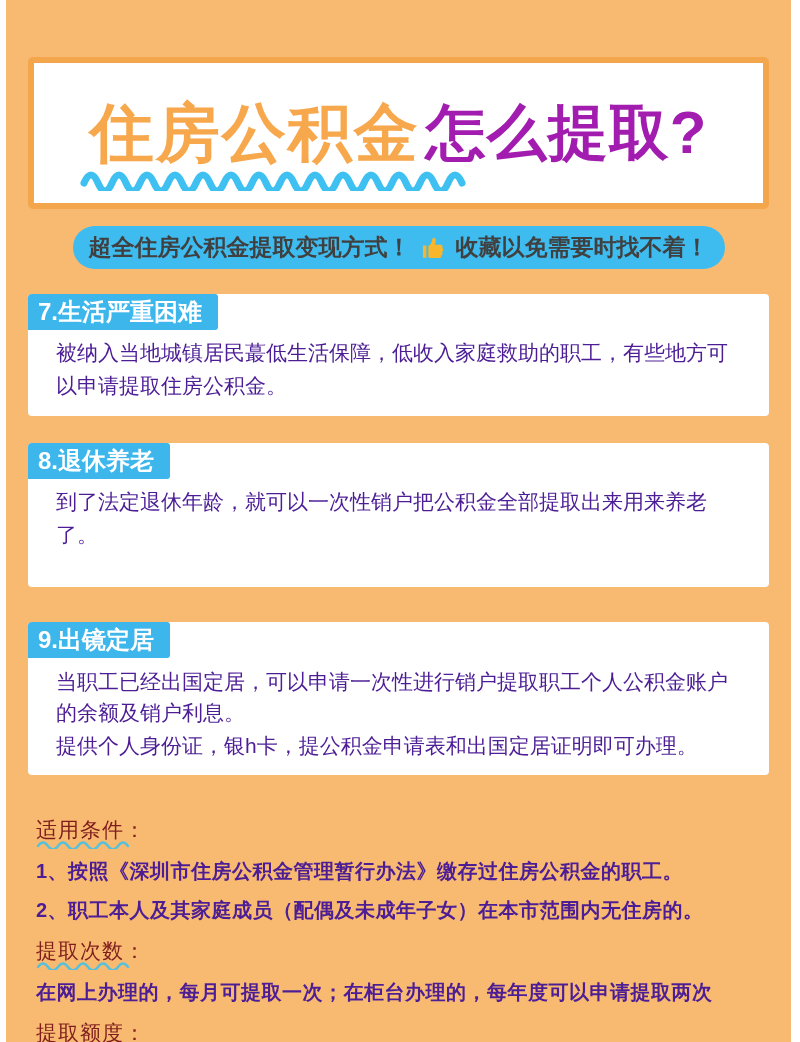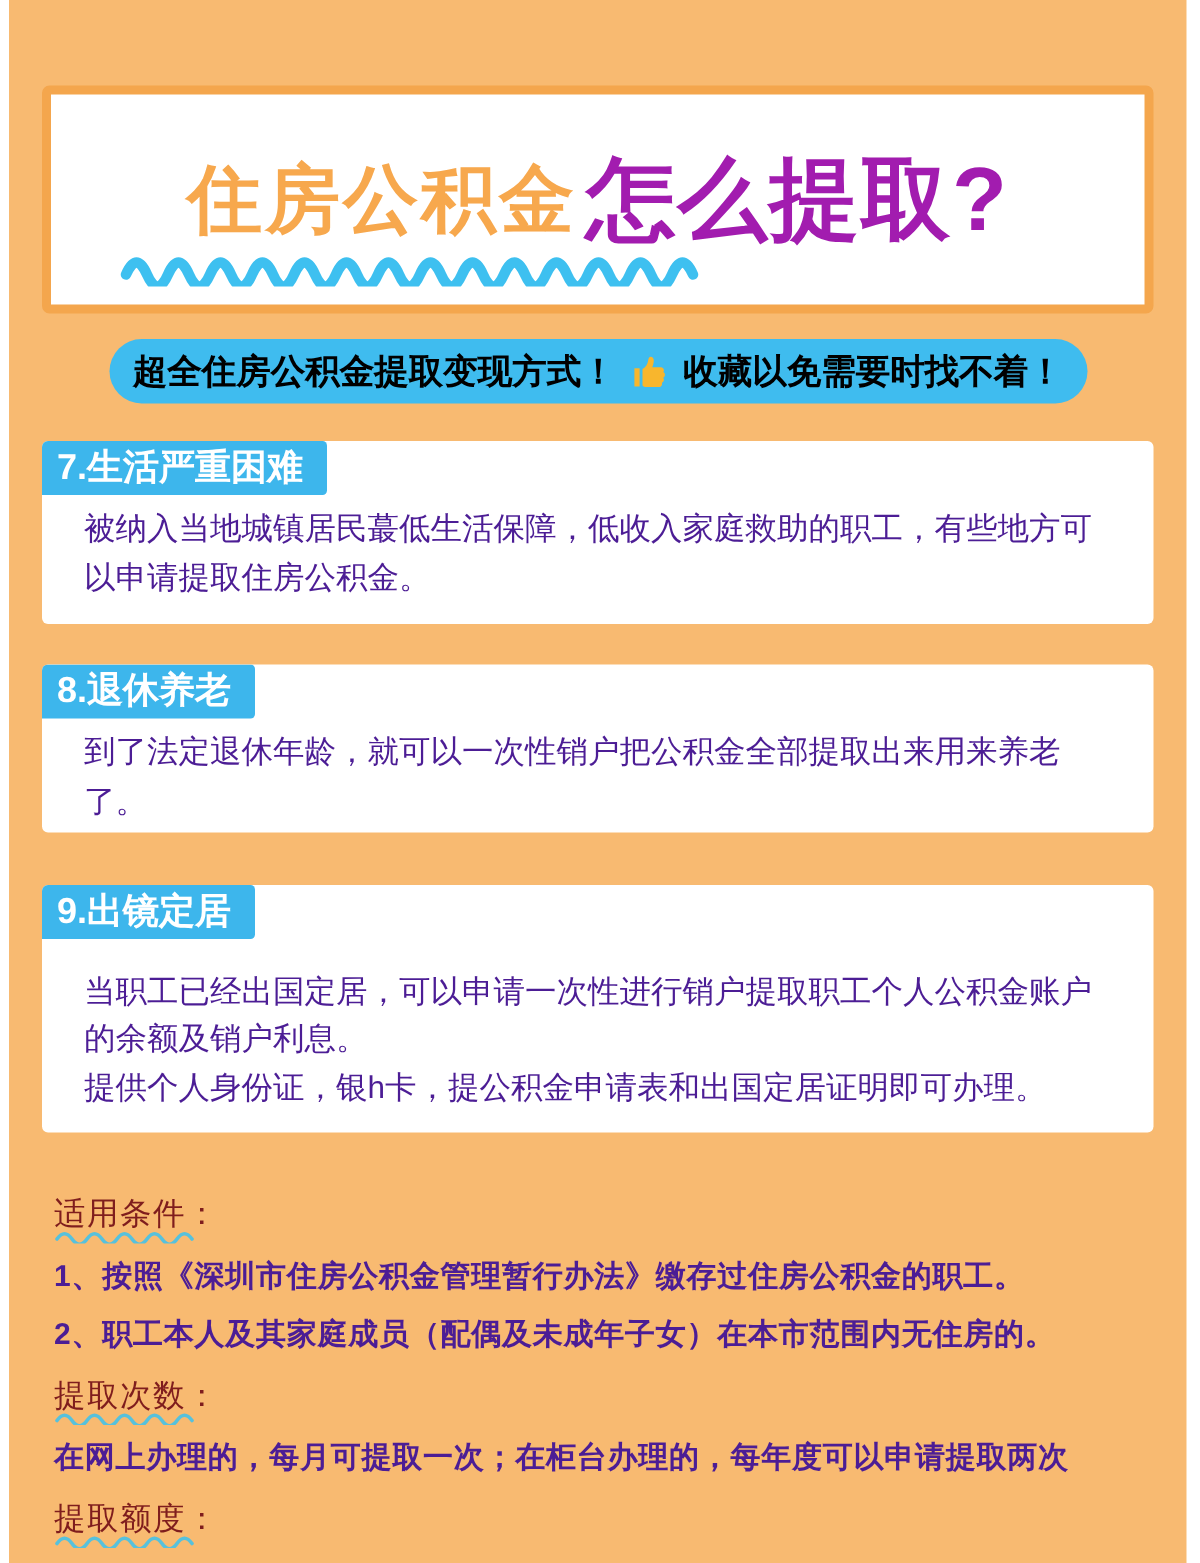--- a/index.html
+++ b/index.html
@@ -24,21 +24,21 @@
     border:6px solid #F4A64D;
     border-radius:5px;
     display:flex;
     align-items:center;
     justify-content:center;
     white-space:nowrap;
   }
   .title-line{display:flex;align-items:center;line-height:1;}
   .t-orange{
     color:#F7A84D;
-    font-size:50px;
+    font-size:64px;
     font-weight:800;
     letter-spacing:2px;
   }
   .t-gray{
     color:#a21caf;
     font-size:60px;
     font-weight:800;
     letter-spacing:1px;
     margin-left:6px;
   }
@@ -46,54 +46,54 @@
   
   .banner{
     margin:17px auto 0;
     width:652px;height:43px;
     background:#3FBCEF;
     border-radius:22px;
     display:flex;
     align-items:center;
     justify-content:center;
     gap:9px;
-    color:#000000;
+    color:#404040;
     font-size:23px;
     font-weight:700;
     white-space:nowrap;
   }
   .thumb-icon{flex:0 0 auto;display:block;}
   
   .card{
     background:#ffffff;
     border-radius:4px;
     margin-top:25px;
     padding-bottom:14px;
     overflow:hidden;
   }
-  .card.c8{margin-top:27px;padding-bottom:4px;}
+  .card.c8{margin-top:27px;padding-bottom:36px;}
   .card.c9{margin-top:35px;}
   .chip{
     display:inline-block;
     background:#3DB6EC;
     color:#ffffff;
     font-size:24px;
     font-weight:700;
     line-height:36px;
     padding:0 16px 0 10px;
     border-radius:0 3px 3px 0;
   }
   .card p{
     margin:6px 28px 0;
     color:#4c1d95;
     font-size:21px;
     line-height:33px;
     font-weight:500;
   }
-  .card.c9 p{line-height:31px;margin-top:20px;}
+  .card.c9 p{line-height:31px;margin-top:8px;}
   .card.c9 p + p{margin-top:2px;}
   
   .notes{margin-top:44px;padding:0 8px;}
   .note{margin-top:13px;}
   .note:first-child{margin-top:0;}
   .note-label-wrap{display:inline-block;line-height:1;}
   .note-label{
     display:block;
     color:#7f1d1d;
     font-size:21px;

